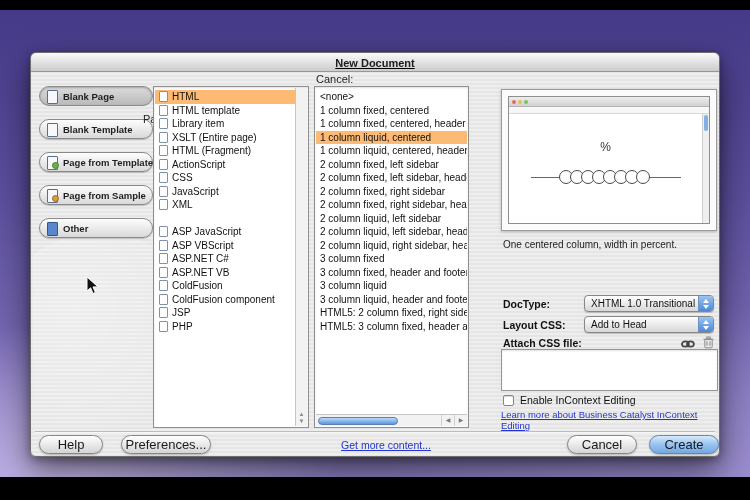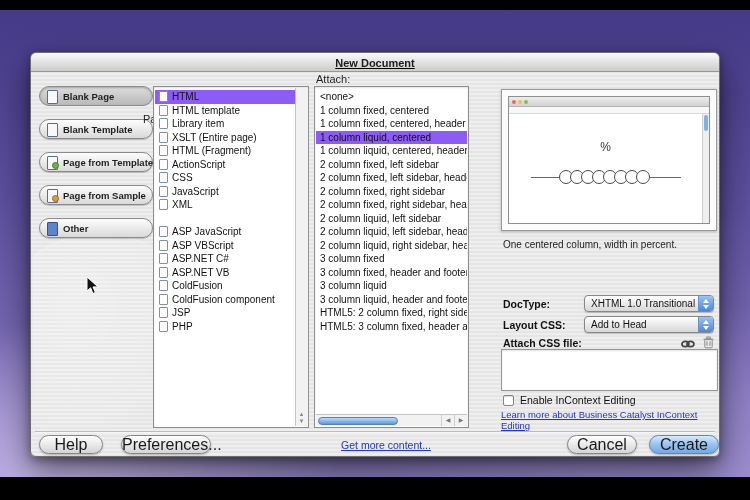--- a/index.html
+++ b/index.html
@@ -53,21 +53,21 @@
   
   .list { position:absolute; top:33px; height:342px; background:#fff; border:1px solid #8e8e8e;
     box-shadow:inset 0 1px 2px rgba(0,0,0,.12); }
   .pt-list { left:122px; width:156px; }
   .ly-list { left:283px; width:155px; }
   .rows { position:absolute; left:1px; top:1px; padding-top:2px; }
   .pt-list .rows { right:13px; bottom:1px; }
   .ly-list .rows { right:1px; bottom:13px; }
   .row { display:flex; align-items:center; height:13.5px; font-size:10px; color:#111;
     padding-left:4px; gap:4px; white-space:nowrap; overflow:hidden; cursor:default; }
-  .row.selected { background:#8b5cf6; }
+  .row.selected { background:#fdba74; }
   .row.spacer { visibility:hidden; }
   .doc-icon { flex:none; width:9px; height:11px; background:#fdfdfd; border:1px solid #7f90a8; border-radius:1px; }
 
   
   .vscroll { position:absolute; top:1px; right:1px; bottom:1px; width:12px; background:#f2f2f2; border-left:1px solid #c5c5c5; }
   .vs-arrows { position:absolute; bottom:1px; left:0; right:0; text-align:center; font-size:6px; line-height:7px; color:#8a8a8a; }
   .hscroll { position:absolute; left:1px; right:1px; bottom:1px; height:12px; background:#f2f2f2; border-top:1px solid #c5c5c5; }
   .hthumb { position:absolute; left:2px; top:2px; width:80px; height:8px; border-radius:4px;
     background:linear-gradient(#badbf8,#5d96de); border:1px solid #5580bb; }
   .harrows { position:absolute; right:0; top:0; bottom:0; display:flex; }
@@ -107,21 +107,21 @@
   .check-row { position:absolute; left:472px; top:341px; display:flex; align-items:center; gap:6px; }
   .checkbox { width:11px; height:11px; background:#fff; border:1px solid #858585; border-radius:2px;
     box-shadow:inset 0 1px 1px rgba(0,0,0,.15); }
   .check-label { font-size:10.5px; color:#111; }
   .incontext-link { position:absolute; left:470px; top:356px; width:218px; font-size:9.5px; line-height:11px;
     color:#2335cc; text-decoration:underline; cursor:pointer; }
 
   
   .sep { position:absolute; left:4px; right:4px; top:378px; border-top:1px solid #bcbcbc; border-bottom:1px solid #f6f6f6; }
   .pill { position:absolute; top:382px; height:19px; border:1px solid #868686; border-radius:10px;
-    background:linear-gradient(#ffffff,#d4d4d4); font-size:16px; color:#1a1a1a; text-align:center;
+    background:linear-gradient(#ffffff,#d4d4d4); font-size:13px; color:#1a1a1a; text-align:center;
     line-height:17px; box-shadow:0 1px 2px rgba(0,0,0,.25); cursor:default; }
   .help-btn { left:8px; width:64px; }
   .prefs-btn { left:90px; width:90px; }
   .cancel-btn { left:536px; width:70px; }
   .create-btn { left:618px; width:70px; background:linear-gradient(#d9eafc,#9cc6f0 45%,#72a8e5); border-color:#5f88b6; }
   .getmore-link { position:absolute; left:285px; top:386px; width:140px; text-align:center;
     font-size:10.5px; color:#2335cc; text-decoration:underline; cursor:pointer; }
 
   
   .cursor { position:absolute; left:86px; top:276px; z-index:60; }
@@ -157,21 +157,21 @@
           <span class="icon side-icon" data-name="page-from-sample-icon"></span>
           <span class="side-label">Page from Sample</span>
         </div>
         <div class="side-btn" data-name="sidebar-item">
           <span class="icon side-icon" data-name="other-icon"></span>
           <span class="side-label">Other</span>
         </div>
       </div>
 
     <div class="col-label pt-label" data-name="page-type-label">Page Type:</div>
-    <div class="col-label ly-label" data-name="layout-label">Attach:</div>
+    <div class="col-label ly-label" data-name="layout-label">Cancel:</div>
 
     <div class="list pt-list" data-name="page-type-list">
       <div class="rows">
 
       <div class="row pt-row selected" data-name="page-type-item">
             <span class="icon doc-icon" data-name="document-icon"></span>
             <span class="row-label">HTML</span>
           </div>
           <div class="row pt-row" data-name="page-type-item">
             <span class="icon doc-icon" data-name="document-icon"></span>

